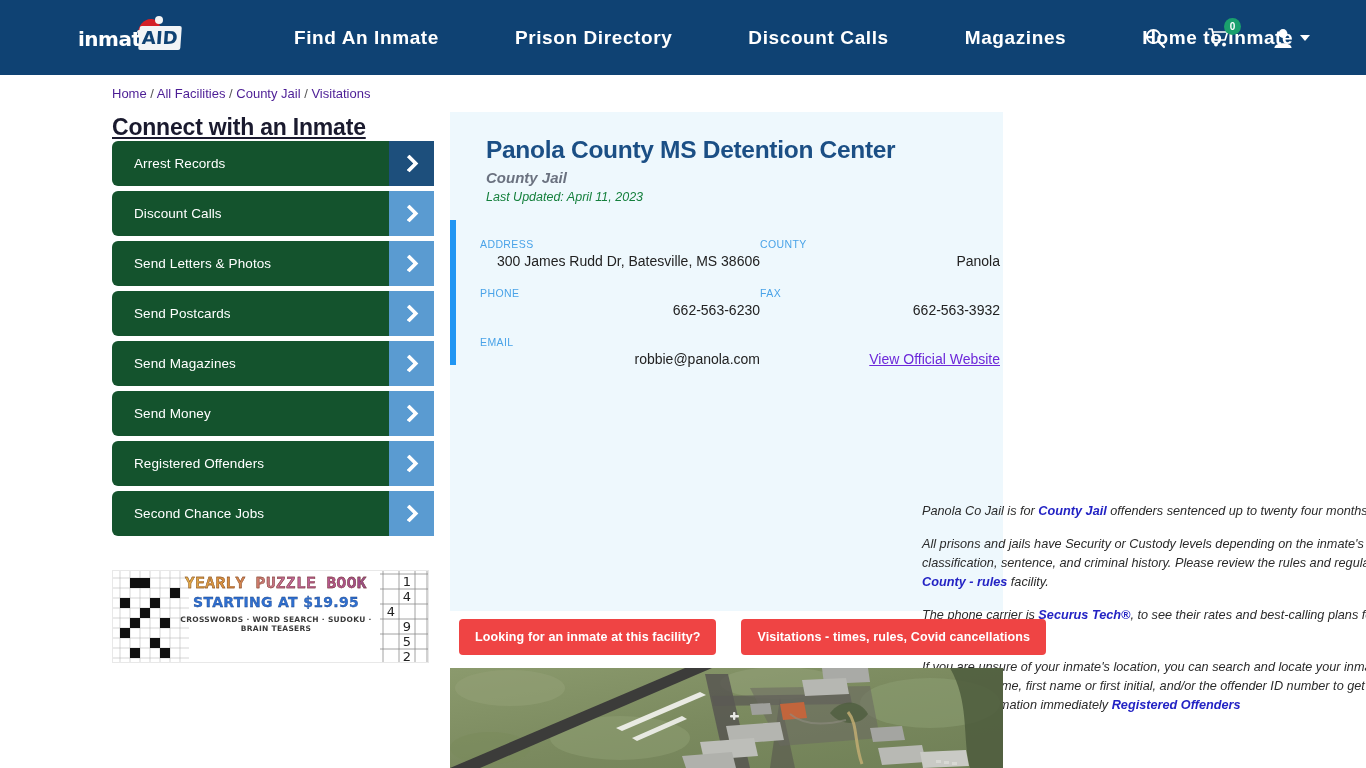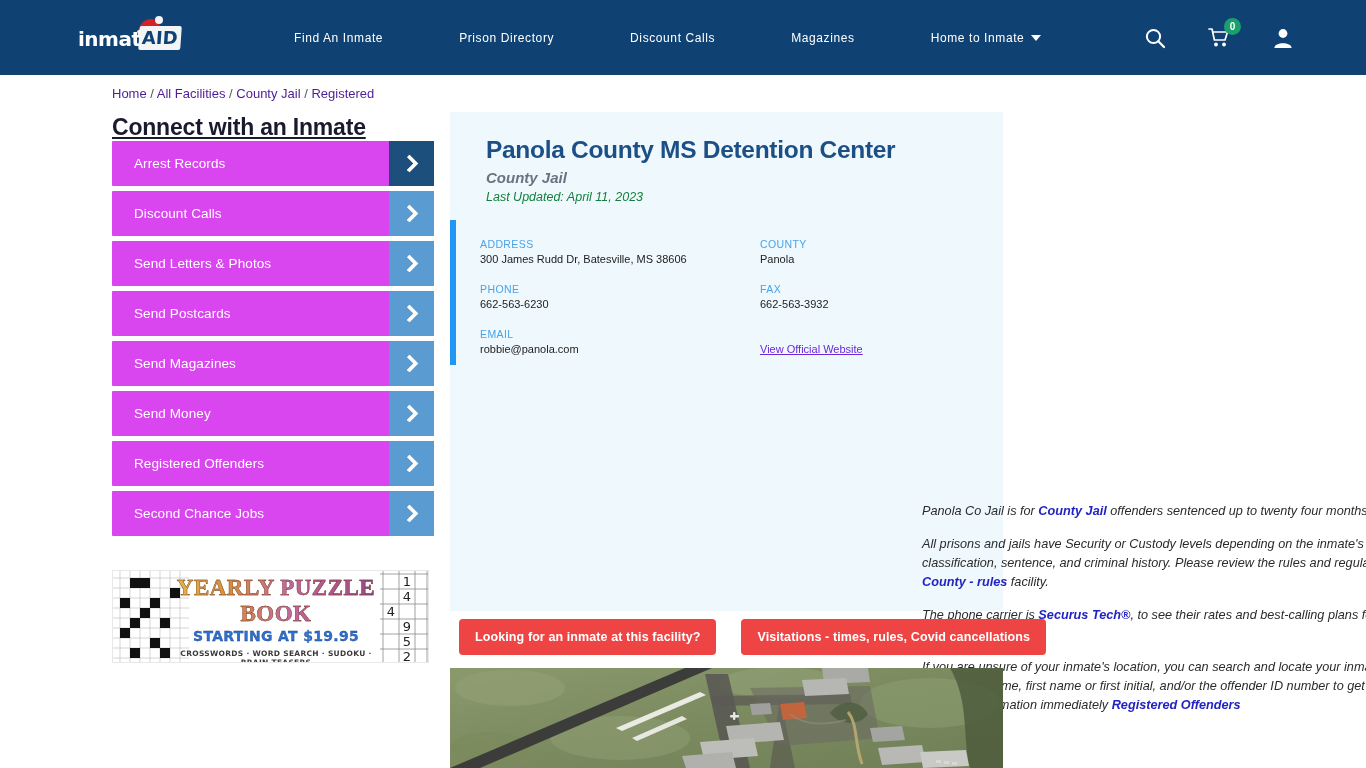--- a/index.html
+++ b/index.html
@@ -38,21 +38,21 @@
   .santa-hat {
     position:absolute; left:57px; top:-2px;
     width:30px; height:20px; pointer-events:none;
   }
   .nav {
     position:absolute; left:256px; top:0; height:75px;
     display:flex; align-items:center; gap:0;
   }
   .nav a {
     color:#ffffff; text-decoration:none;
-    font-size:12px; font-weight:normal; letter-spacing:0.6px;
+    font-size:19px; font-weight:bold; letter-spacing:0.6px;
     padding:0 38px; white-space:nowrap;
     display:flex; align-items:center; height:75px;
   }
   .caret {
     display:inline-block; margin-left:7px;
     border-left:5px solid transparent; border-right:5px solid transparent;
     border-top:6px solid #ffffff;
   }
   .header-icons {
     position:absolute; right:72px; top:0; height:75px;
@@ -77,22 +77,22 @@
   .connect-title {
     position:absolute; left:112px; top:114px;
     font-size:23px; font-weight:bold; color:#1a1a2e;
     text-decoration:underline; letter-spacing:-0.2px;
   }
 
   
   .sidebar { position:absolute; left:112px; top:141px; width:322px; }
   .side-btn {
     height:45px; margin-bottom:5px;
-    background:#d946ef; display:flex; align-items:center;
-    position:relative; cursor:pointer; border-radius:1px;
+    background:#14532d; display:flex; align-items:center;
+    position:relative; cursor:pointer; border-radius:6px;
   }
   .side-btn .label {
     color:#ffffff; font-size:13.5px; padding-left:22px;
     letter-spacing:0.1px;
   }
   .side-btn .arrow {
     position:absolute; right:0; top:0; width:45px; height:45px;
     background:#5a9bd1; display:flex; align-items:center; justify-content:center;
   }
   .side-btn.active .arrow { background:#1d4f7c; }
@@ -107,22 +107,22 @@
   .ad {
     position:absolute; left:112px; top:570px;
     width:317px; height:93px; background:#ffffff;
     overflow:hidden; cursor:pointer;
     border:1px solid #e8e8e8;
   }
   .ad-grid-l { position:absolute; left:0; top:0; width:76px; height:93px; }
   .ad-grid-r { position:absolute; right:0; top:0; width:48px; height:93px; }
   .ad-center { position:absolute; left:58px; top:4px; width:210px; text-align:center; }
   .ad-l1 {
-    font-size:23px; font-weight:bold; letter-spacing:0.5px;
-    font-family:Liberation Serif, serif;
+    font-size:16px; font-weight:bold; letter-spacing:0.5px;
+    font-family:Liberation Mono, monospace;
     background:linear-gradient(90deg,#e8b94a 0%,#d98c3c 28%,#c26a9e 55%,#b4538f 78%,#8e4a86 100%);
     -webkit-background-clip:text; background-clip:text; color:transparent;
     -webkit-text-stroke:0.4px #6b3a20;
   }
   .ad-l2 {
     font-size:22px; font-weight:bold; letter-spacing:0.5px; margin-top:-2px;
     font-family:"DejaVu Sans", sans-serif;
     background:linear-gradient(90deg,#e0487f 0%,#d63a6e 40%,#b03a8e 75%,#8a3fa0 100%);
     -webkit-background-clip:text; background-clip:text; color:transparent;
     -webkit-text-stroke:0.5px #5e2040;
@@ -163,21 +163,21 @@
     border-left:6px solid #2196f3;
     height:145px;
   }
   .info-grid { display:flex; padding-top:18px; }
   .info-col { width:280px; }
   .info-col.second { width:240px; }
   .info-row { margin-bottom:18px; }
   .info-label {
     font-size:10.5px; color:#4aa3e8; letter-spacing:0.4px; margin-bottom:3px;
   }
-  .info-value { font-size:11px; color:#222; }
+  .info-value { font-size:14px; color:#222;text-align:right; }
   .info-value a { color:#6d28d9; text-decoration:underline; }
 
   .body-text { position:absolute; left:472px; top:390px; width:516px; }
   .body-text p {
     margin:0 0 14px 0;
     font-size:12.7px; font-style:italic; color:#2b2b2b;
     line-height:19px;
   }
   .body-text a, .body-text .lnk {
     color:#2323c4; font-weight:bold; font-style:italic; text-decoration:none;
@@ -254,21 +254,21 @@
     <div class="hicon">
       <svg viewBox="0 0 22 22" width="22" height="22">
         <circle cx="11" cy="6.5" r="4.4" fill="#fff"></circle>
         <path d="M2.4 21 C2.4 14.6, 19.6 14.6, 19.6 21 Z" fill="#fff"></path>
       </svg>
     </div>
   </div>
 </div>
 
 <div class="breadcrumb">
-  <a href="#">Home</a><span class="sep"> / </span><a href="#">All Facilities</a><span class="sep"> / </span><a href="#">County Jail</a><span class="sep"> / </span><a href="#">Registered</a>
+  <a href="#">Home</a><span class="sep"> / </span><a href="#">All Facilities</a><span class="sep"> / </span><a href="#">County Jail</a><span class="sep"> / </span><a href="#">Visitations</a>
 </div>
 
 <div class="connect-title">Connect with an Inmate</div>
 
 <div class="sidebar">
   <div class="side-btn active">
     <span class="label">Arrest Records</span>
     <span class="arrow">
         <i class="chev"></i>
       </span>

